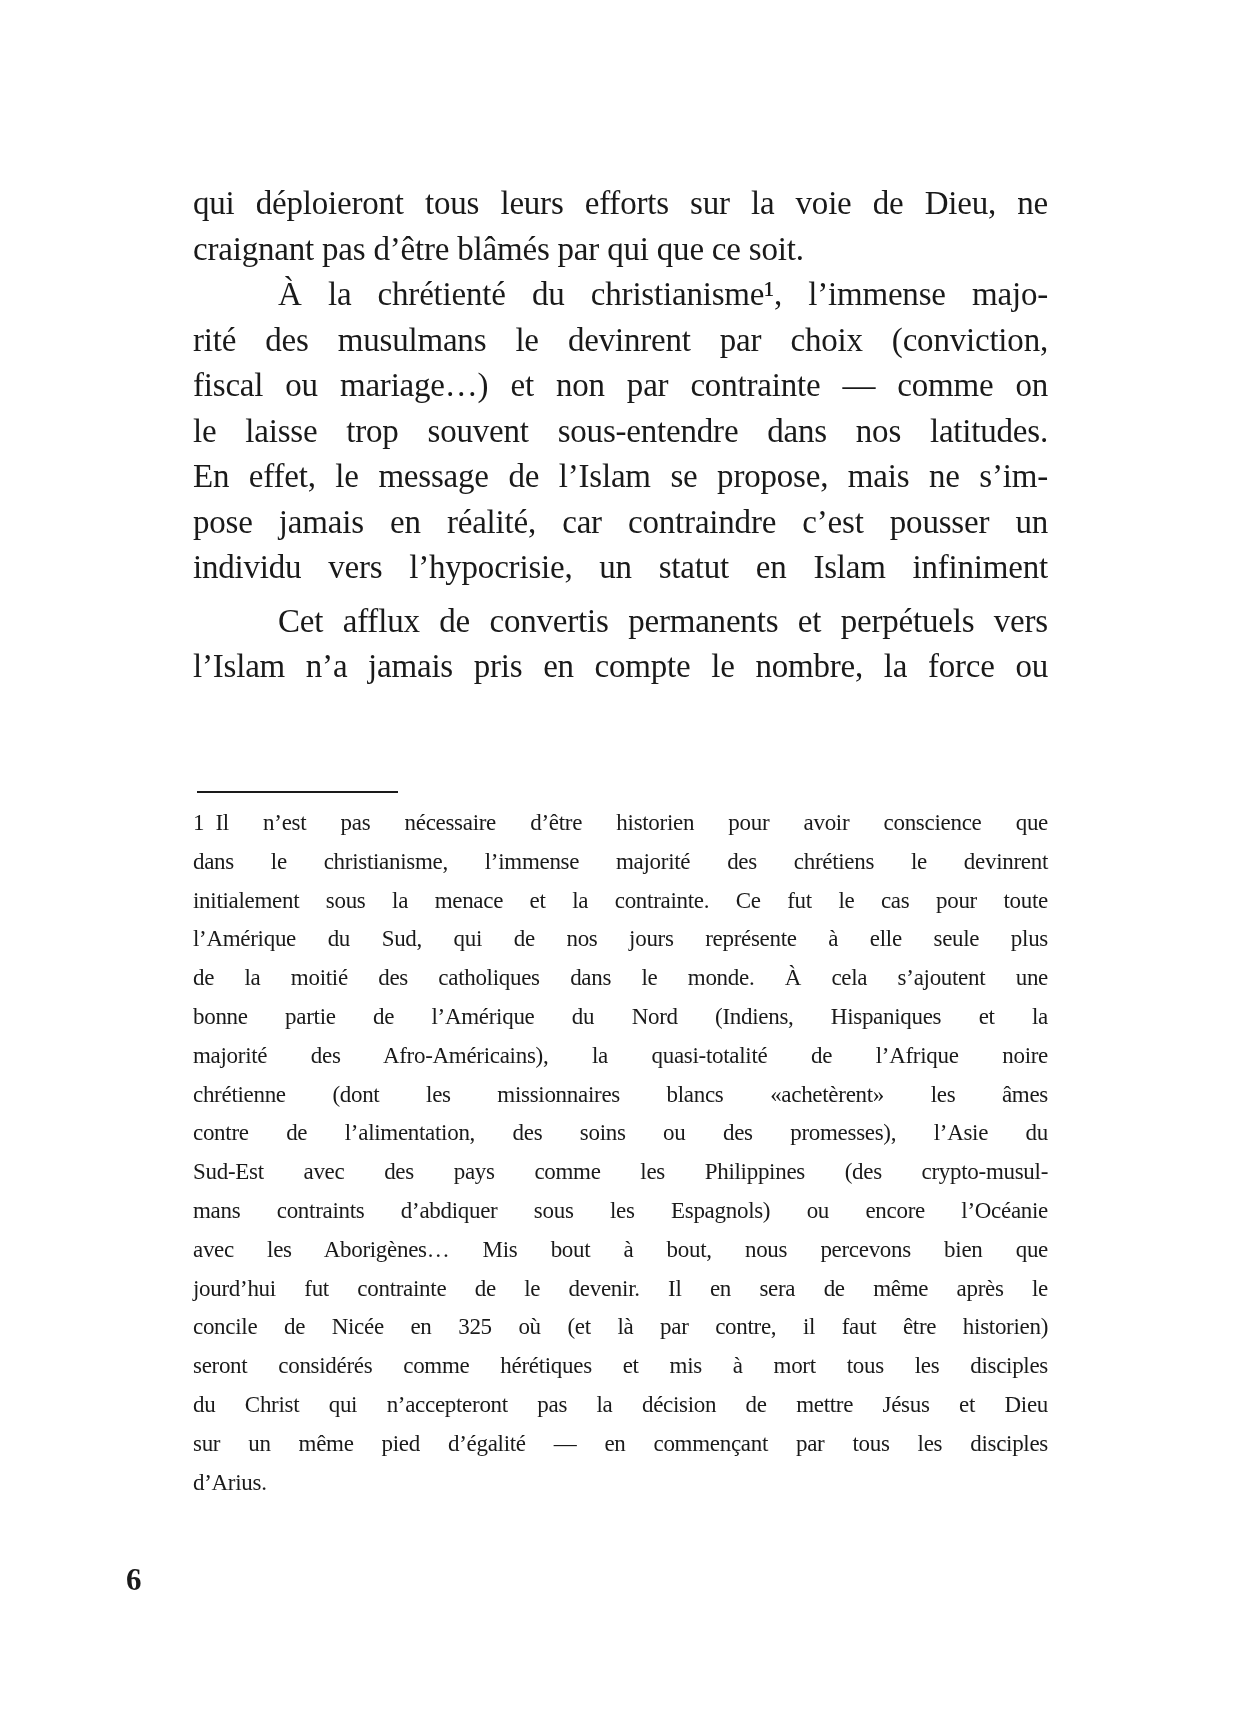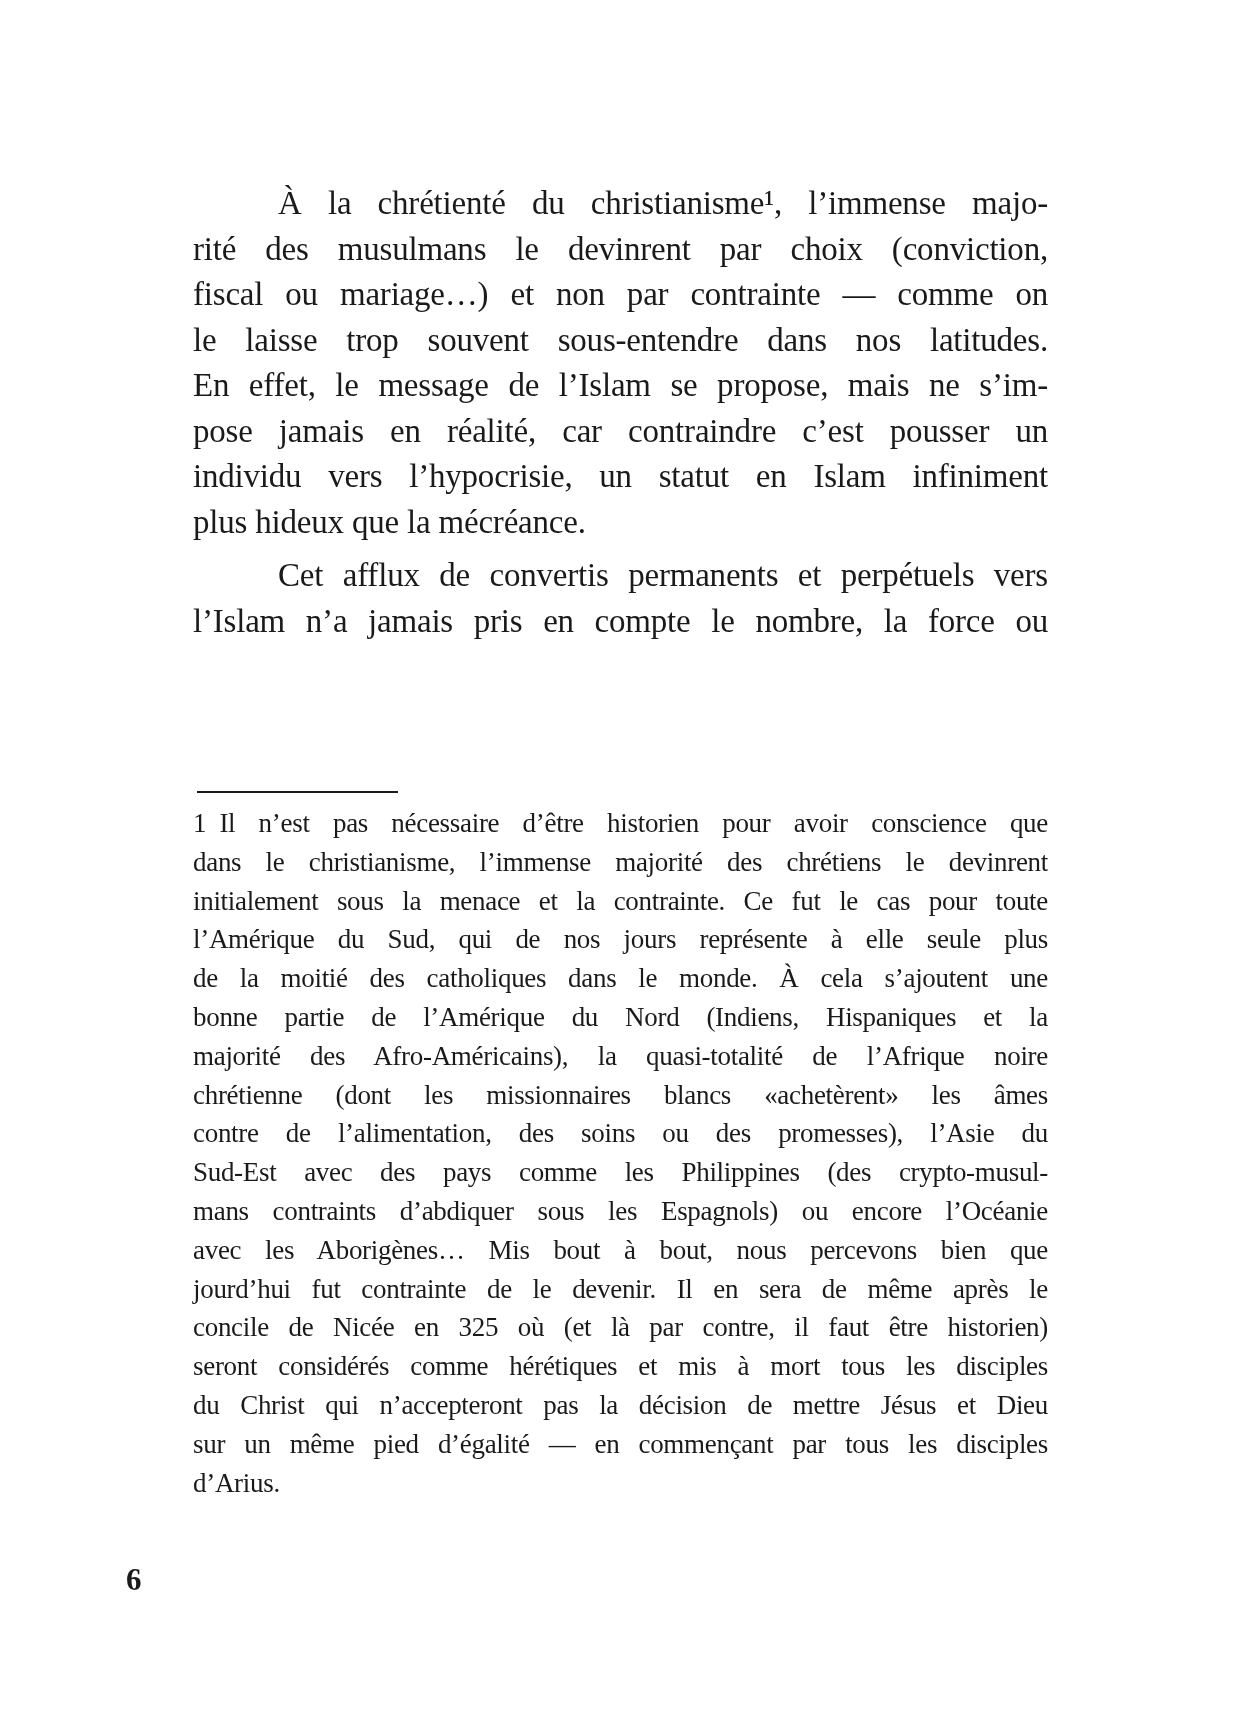--- a/index.html
+++ b/index.html
@@ -33,46 +33,49 @@
   .para.indent .line:first-child { text-indent: 85px; }
   .footnote-rule {
     position: absolute;
     left: 197px; top: 791px;
     width: 201px; height: 2px;
     background: var(--ink, #1a1a1a);
   }
   .footnote {
     position: absolute;
     left: 193px; top: 804px; width: 855px;
-    font-size: 27px;
+    font-size: 23px;
     line-height: 38.8px;
     letter-spacing: -0.3px;
   }
   .page-number {
     position: absolute;
     left: 126px; top: 1562px;
     font-size: 31px;
     font-weight: bold;
     letter-spacing: 0;
   }
 </style>
 </head>
 <body>
 
 <div class="page" style="--ink: #1a1a1a;">
   <main class="body-text" id="body-text">
+      <div class="para">
+        <div class="line">qui déploieront tous leurs efforts sur la voie de Dieu, ne</div>
+        <div class="line last-left">craignant pas d’être blâmés par qui que ce soit.</div>
+      </div>
       <div class="para indent">
         <div class="line">À la chrétienté du christianisme¹, l’immense majo-</div>
         <div class="line">rité des musulmans le devinrent par choix (conviction,</div>
         <div class="line">fiscal ou mariage…) et non par contrainte — comme on</div>
         <div class="line">le laisse trop souvent sous-entendre dans nos latitudes.</div>
         <div class="line">En effet, le message de l’Islam se propose, mais ne s’im-</div>
         <div class="line">pose jamais en réalité, car contraindre c’est pousser un</div>
         <div class="line">individu vers l’hypocrisie, un statut en Islam infiniment</div>
-        <div class="line last-left">plus hideux que la mécréance.</div>
       </div>
       <div class="para indent space-before">
         <div class="line">Cet afflux de convertis permanents et perpétuels vers</div>
         <div class="line">l’Islam n’a jamais pris en compte le nombre, la force ou</div>
       </div>
     </main>
   <div class="footnote-rule"></div>
   <section class="footnote" id="footnote">
       <div class="line">1 Il n’est pas nécessaire d’être historien pour avoir conscience que</div>
       <div class="line">dans le christianisme, l’immense majorité des chrétiens le devinrent</div>

